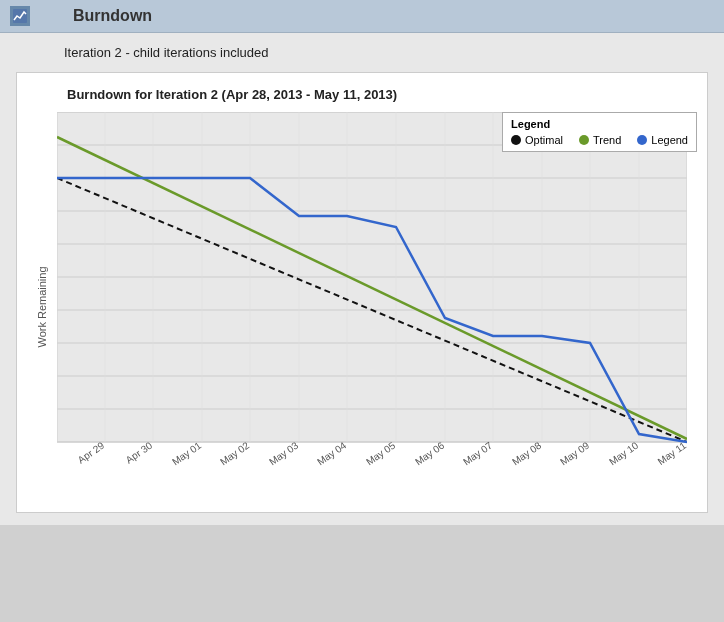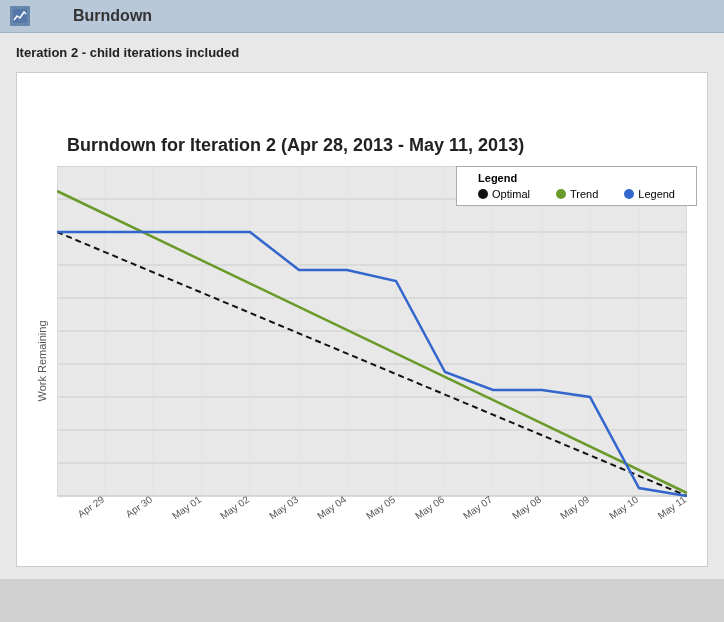--- a/index.html
+++ b/index.html
@@ -32,62 +32,62 @@
       font-size: 16px;
       font-weight: bold;
       color: #333;
       margin-left: 35px;
     }
     .content {
       background: #e8e8e8;
       padding: 12px 16px;
     }
     .subtitle {
-      font-weight: bold;
+      font-weight: normal;
       font-size: 13px;
       color: #222;
       margin-bottom: 12px;
+      margin-left: 48px;
     }
     .trend-message {
       color: #4a8a1a;
       font-size: 12px;
       margin-bottom: 14px;
       line-height: 1.5;
     }
     .chart-container {
       background: white;
       border: 1px solid #ccc;
       padding: 14px 10px 10px 10px;
       position: relative;
     }
     .chart-title {
       font-weight: bold;
-      font-size: 18px;
+      font-size: 13px;
       color: #222;
       margin-bottom: 10px;
       margin-left: 40px;
-      margin-top: 48px;
     }
     .legend-box {
       position: absolute;
       top: 0;
       right: 0;
       border: 1px solid #aaa;
       background: white;
-      padding: 5px 21px;
+      padding: 5px 8px;
       font-size: 11px;
       z-index: 10;
     }
     .legend-title {
       font-weight: bold;
       margin-bottom: 4px;
     }
     .legend-items {
       display: flex;
-      gap: 26px;
+      gap: 16px;
       align-items: flex-start;
     }
     .legend-item {
       display: flex;
       align-items: center;
       gap: 4px;
     }
     .legend-dot {
       width: 10px;
       height: 10px;

